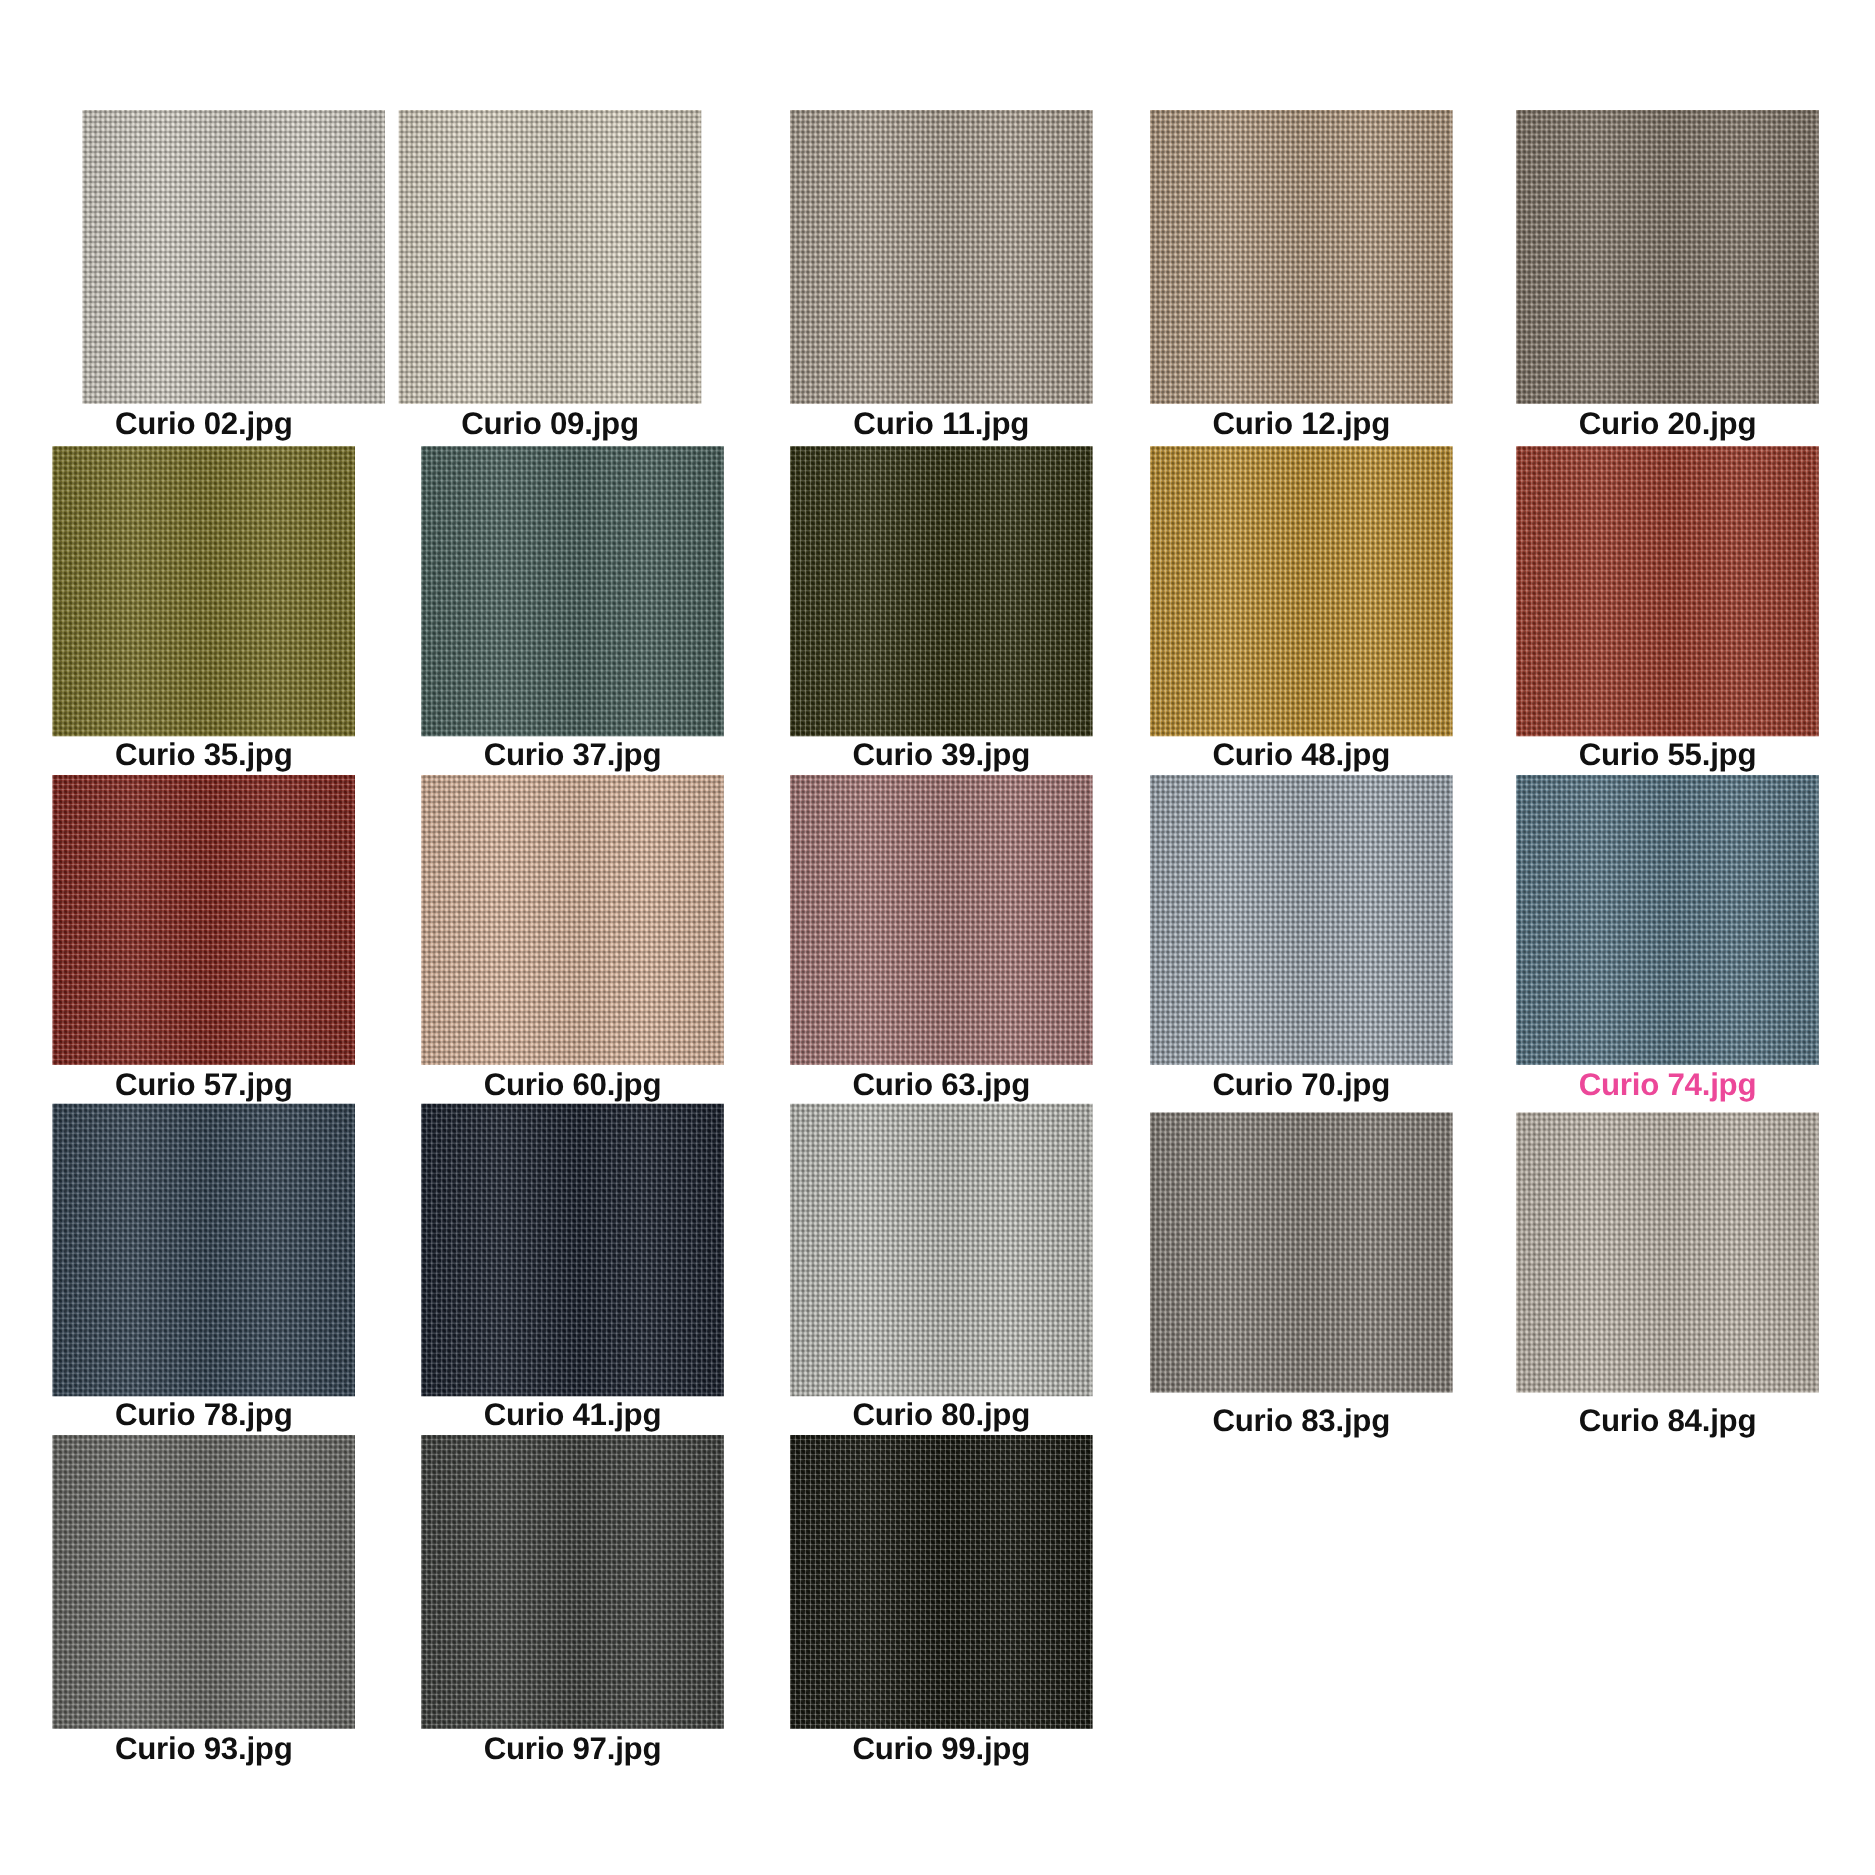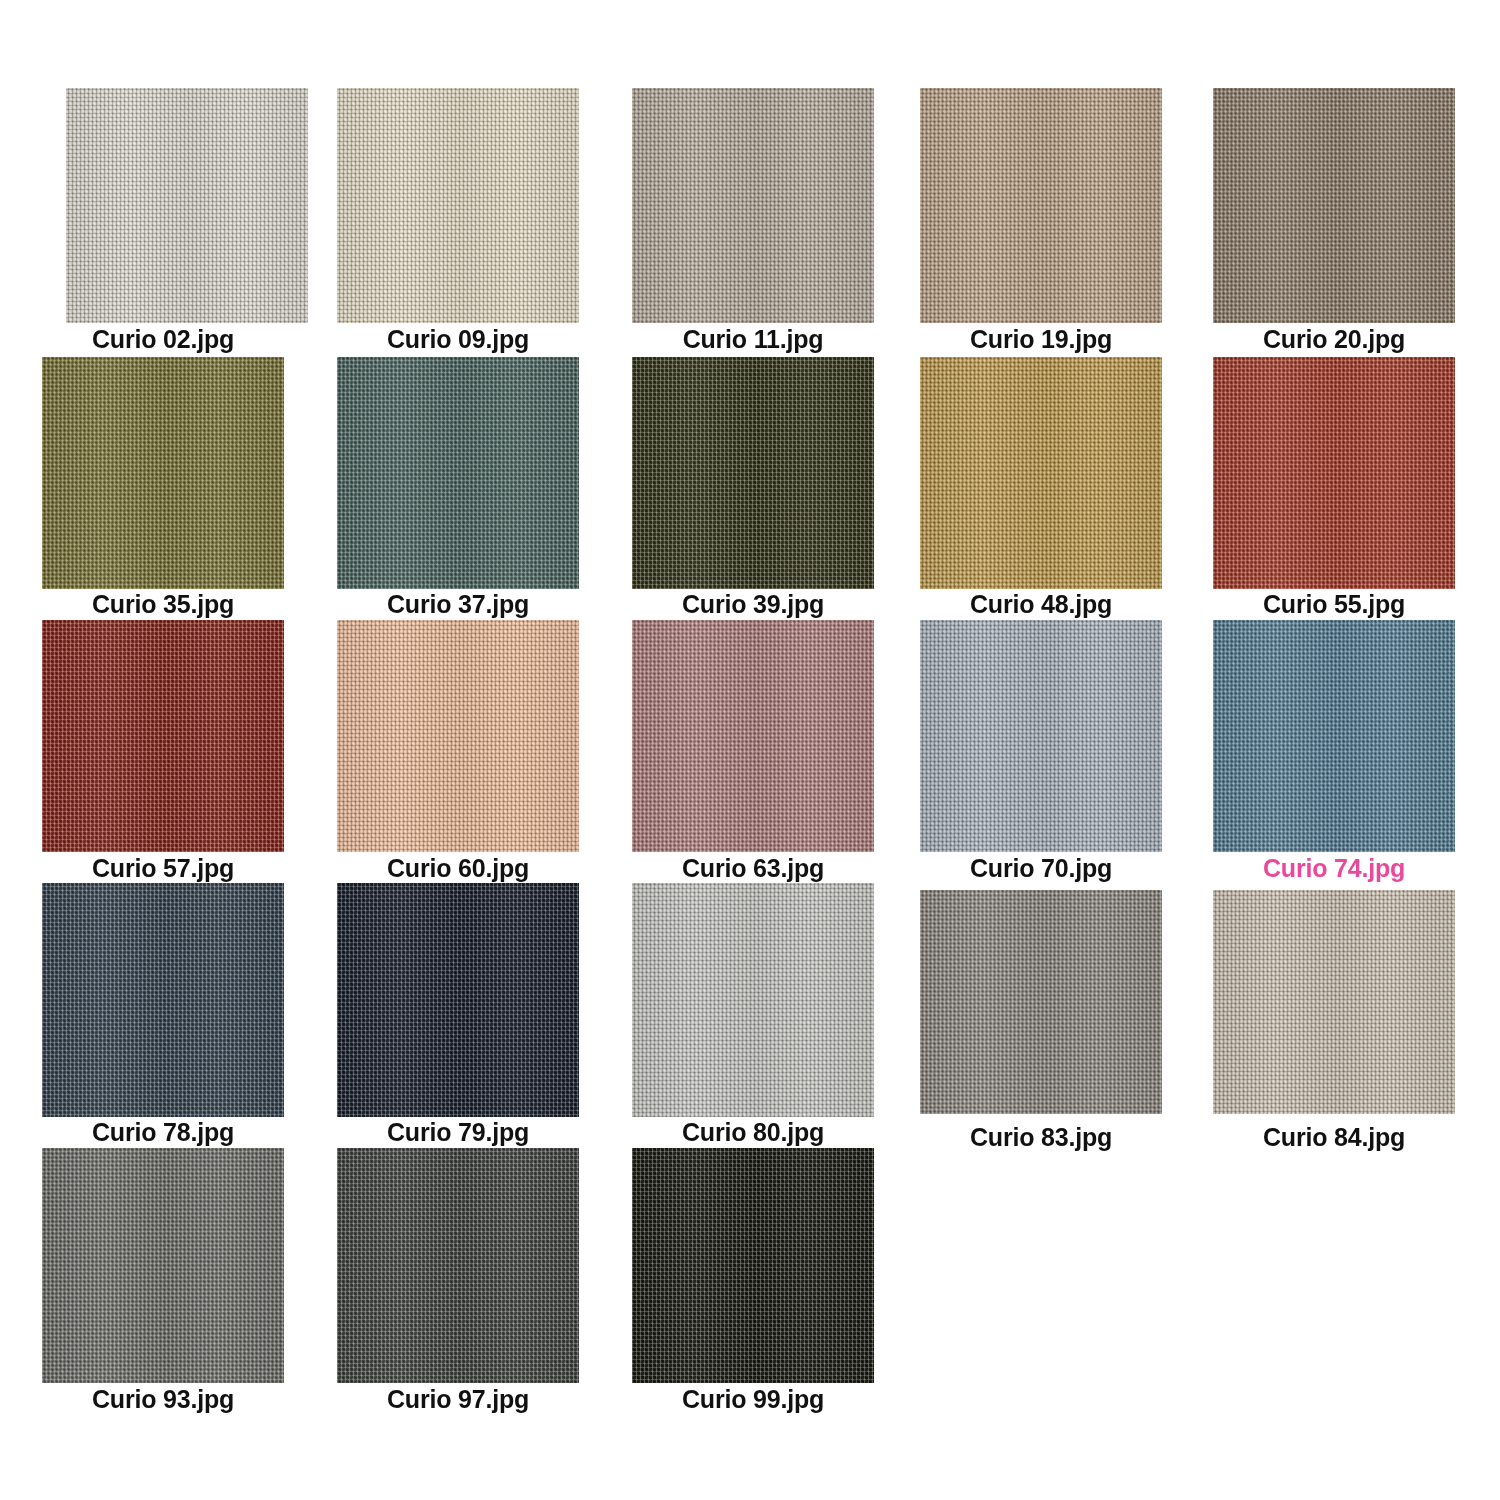--- a/index.html
+++ b/index.html
@@ -84,31 +84,31 @@
   }
 </style>
 </head>
 <body>
 
 <div id="sheet" style="background: rgb(255, 255, 255);">
     <div class="swatch-cell" style="left: 42px; top: 88px; width: 242px; padding-left: 24px;">
       <div class="swatch" style="height: 235px; background-color: rgb(221, 216, 205);"></div>
       <div class="swatch-label" style="color: rgb(17, 17, 17); position: absolute; left: 0px; width: 242px; top: 239px;">Curio 02.jpg</div>
     </div>
-    <div class="swatch-cell" style="left: 337px; top: 88px; width: 242px;">
+    <div class="swatch-cell" style="left: 319px; top: 88px; width: 242px;">
       <div class="swatch" style="height: 235px; background-color: rgb(227, 219, 201);"></div>
       <div class="swatch-label" style="color: rgb(17, 17, 17); position: absolute; left: 0px; width: 242px; top: 239px;">Curio 09.jpg</div>
     </div>
     <div class="swatch-cell" style="left: 632px; top: 88px; width: 242px;">
       <div class="swatch" style="height: 235px; background-color: rgb(183, 171, 156);"></div>
       <div class="swatch-label" style="color: rgb(17, 17, 17); position: absolute; left: 0px; width: 242px; top: 239px;">Curio 11.jpg</div>
     </div>
     <div class="swatch-cell" style="left: 920px; top: 88px; width: 242px;">
       <div class="swatch" style="height: 235px; background-color: rgb(189, 163, 135);"></div>
-      <div class="swatch-label" style="color: rgb(17, 17, 17); position: absolute; left: 0px; width: 242px; top: 239px;">Curio 19.jpg</div>
+      <div class="swatch-label" style="color: rgb(17, 17, 17); position: absolute; left: 0px; width: 242px; top: 239px;">Curio 12.jpg</div>
     </div>
     <div class="swatch-cell" style="left: 1213px; top: 88px; width: 242px;">
       <div class="swatch" style="height: 235px; background-color: rgb(140, 127, 112);"></div>
       <div class="swatch-label" style="color: rgb(17, 17, 17); position: absolute; left: 0px; width: 242px; top: 239px;">Curio 20.jpg</div>
     </div>
     <div class="swatch-cell" style="left: 42px; top: 357px; width: 242px;">
       <div class="swatch" style="height: 232px; background-color: rgb(126, 117, 34);"></div>
       <div class="swatch-label" style="color: rgb(17, 17, 17); position: absolute; left: 0px; width: 242px; top: 235px;">Curio 35.jpg</div>
     </div>
     <div class="swatch-cell" style="left: 337px; top: 357px; width: 242px;">
@@ -146,21 +146,21 @@
     <div class="swatch-cell" style="left: 1213px; top: 620px; width: 242px;">
       <div class="swatch" style="height: 232px; background-color: rgb(91, 125, 143);"></div>
       <div class="swatch-label" style="color: #ec4899; position: absolute; left: 0px; width: 242px; top: 236px;">Curio 74.jpg</div>
     </div>
     <div class="swatch-cell" style="left: 42px; top: 883px; width: 242px; text-decoration: underline;">
       <div class="swatch" style="height: 234px; background-color: rgb(47, 66, 83);"></div>
       <div class="swatch-label" style="color: rgb(17, 17, 17); position: absolute; left: 0px; width: 242px; top: 237px;">Curio 78.jpg</div>
     </div>
     <div class="swatch-cell" style="left: 337px; top: 883px; width: 242px;">
       <div class="swatch" style="height: 234px; background-color: rgb(20, 28, 43);"></div>
-      <div class="swatch-label" style="color: rgb(17, 17, 17); position: absolute; left: 0px; width: 242px; top: 237px;">Curio 79.jpg</div>
+      <div class="swatch-label" style="color: rgb(17, 17, 17); position: absolute; left: 0px; width: 242px; top: 237px;">Curio 41.jpg</div>
     </div>
     <div class="swatch-cell" style="left: 632px; top: 883px; width: 242px;">
       <div class="swatch" style="height: 234px; background-color: rgb(199, 200, 194);"></div>
       <div class="swatch-label" style="color: rgb(17, 17, 17); position: absolute; left: 0px; width: 242px; top: 237px;">Curio 80.jpg</div>
     </div>
     <div class="swatch-cell" style="left: 920px; top: 890px; width: 242px; text-decoration: underline;">
       <div class="swatch" style="height: 224px; background-color: rgb(142, 136, 128);"></div>
       <div class="swatch-label" style="color: rgb(17, 17, 17); position: absolute; left: 0px; width: 242px; top: 235px;">Curio 83.jpg</div>
     </div>
     <div class="swatch-cell" style="left: 1213px; top: 890px; width: 242px;">

